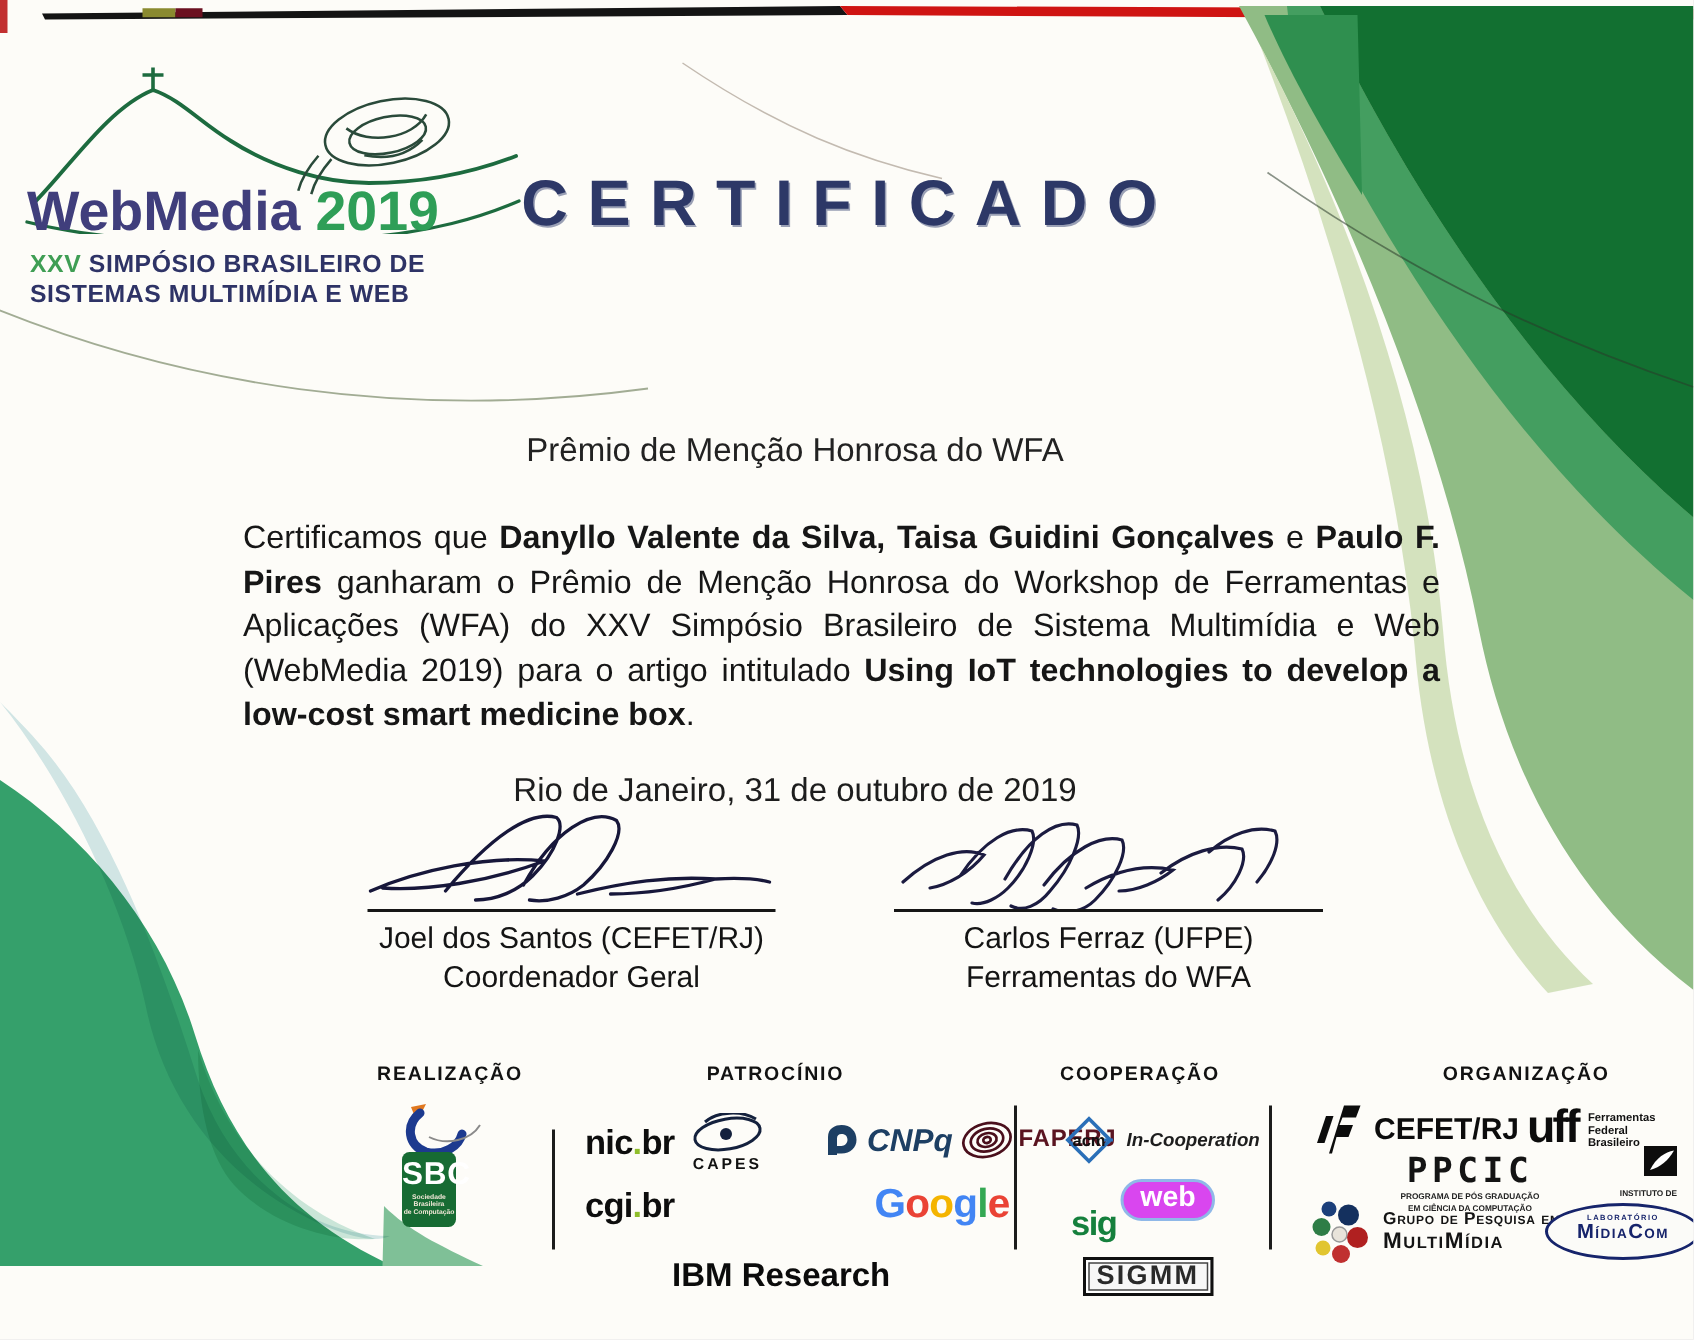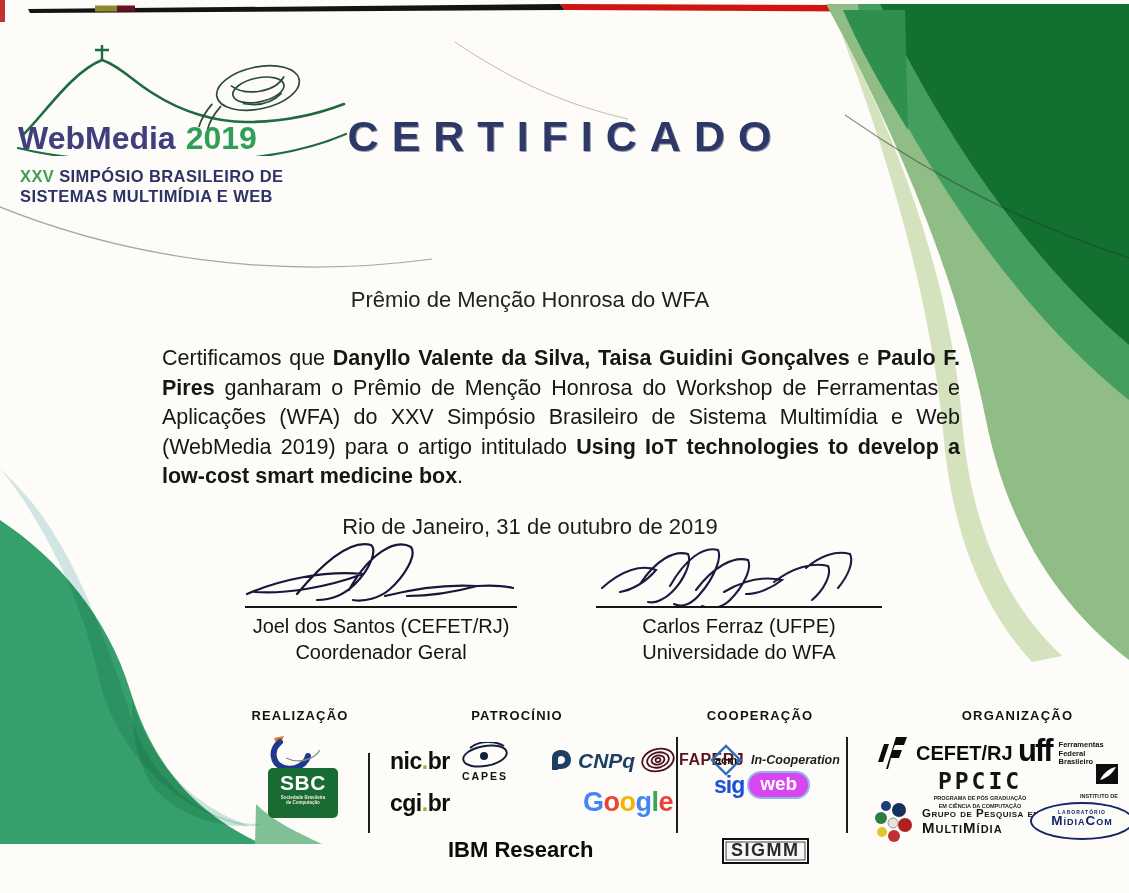--- a/index.html
+++ b/index.html
@@ -4,21 +4,21 @@
 <style>
   html,body{margin:0;padding:0;background:#e8e8e8;}
   .page{position:relative;width:1129px;height:893px;margin:0 auto;background:#fdfcf8;
         overflow:hidden;font-family:"Liberation Sans",sans-serif;color:#1b1b1b;}
   .abs{position:absolute;}
   svg{display:block;}
 
   
   .brand{left:14px;top:36px;width:344px;height:190px;}
   .brand-title{position:absolute;left:4px;top:84px;white-space:nowrap;
-               font-weight:800;font-size:32px;letter-spacing:0px;}
+               font-weight:800;font-size:37px;letter-spacing:0px;}
   .brand-web{color:#403e7c;} .brand-year{color:#2f9e57;margin-left:10px;}
   .brand-sub{position:absolute;left:6px;top:130px;font-weight:800;font-size:16.5px;
              line-height:20px;color:#2e3366;letter-spacing:.4px;white-space:nowrap;}
   .brand-sub .xxv{color:#3f9e54;}
 
   .cert-title{left:318px;top:112px;width:496px;text-align:center;font-size:43px;
               font-weight:800;letter-spacing:13px;color:#2d3867;
               text-shadow:1px 1px 0 #9aa0b5;}
 
   .award{left:165px;top:287px;width:730px;text-align:center;font-size:22px;color:#222;}
@@ -49,21 +49,21 @@
   .capes-txt{font-size:10.5px;font-weight:700;letter-spacing:2px;color:#111;margin-top:0px;}
   .cnpq{display:flex;align-items:center;gap:4px;}
   .cnpq-txt{font-size:21px;font-weight:800;font-style:italic;color:#1d3f63;}
   .faperj{display:flex;align-items:center;gap:3px;}
   .faperj-txt{font-size:16px;font-weight:800;color:#5a1420;letter-spacing:.5px;}
   .ibm{font-size:22px;font-weight:800;color:#0b0b0b;margin-top:44px;}
   .google{font-size:27px;font-weight:600;letter-spacing:-.5px;}
   .acm-row{display:flex;align-items:center;gap:7px;}
   .acm-coop{font-size:12.5px;font-weight:700;font-style:italic;color:#1d1d1d;}
   .sigweb{display:flex;align-items:center;gap:3px;}
-  .sig-txt{font-size:23px;font-weight:800;color:#1d4ed8;letter-spacing:-1px;}
+  .sig-txt{font-size:23px;font-weight:800;color:#15803d;letter-spacing:-1px;margin-top:31px;}
   .web-pill{background:#d946ef;border:2px solid #8fb8e8;border-radius:16px;
             padding:0px 11px 2px 11px;color:#fff;font-size:19px;font-weight:800;}
   .sigmm-box{border:2.5px solid #101010;background:#f7f7f7;padding:0px 7px 1px 7px;
              font-size:18px;font-weight:900;letter-spacing:1.5px;color:#2a2a2a;
              box-shadow:inset 0 0 0 1.5px #fff, inset 0 0 0 2.5px #444;}
   .cefet{display:flex;align-items:center;gap:8px;}
   .cefet-txt{font-size:20px;font-weight:800;color:#0c0c0c;}
   .uff-row{display:flex;align-items:flex-start;gap:7px;}
   .uff-txt{font-size:31px;font-weight:900;color:#0c0c0c;letter-spacing:-2px;line-height:26px;}
   .uff-cap{font-size:7.5px;font-weight:800;color:#111;line-height:8.5px;padding-top:3px;}
@@ -78,21 +78,21 @@
   .grupo-l1{font-size:11.5px;font-weight:700;color:#141414;font-variant:small-caps;letter-spacing:.5px;}
   .grupo-l2{font-size:15px;font-weight:800;color:#141414;font-variant:small-caps;letter-spacing:1px;}
   .midiacom{width:100px;height:34px;border:2.5px solid #16246b;border-radius:50%;
             text-align:center;background:#fbfbf8;}
   .midiacom .lab{font-size:5px;font-weight:700;color:#16246b;letter-spacing:1px;margin-top:5px;}
   .midiacom .nm{font-size:13.5px;font-weight:800;color:#16246b;letter-spacing:1px;
                 font-variant:small-caps;line-height:12px;}
 
   
   .sbc{width:58px;height:92px;}
-  .sbc-green{position:absolute;left:2px;top:32px;width:70px;height:50px;background:#176b33;
+  .sbc-green{position:absolute;left:2px;top:32px;width:36px;height:50px;background:#176b33;
              border-radius:5px;text-align:center;}
   .sbc-acr{color:#fff;font-size:21px;font-weight:800;letter-spacing:.5px;margin-top:3px;}
   .sbc-cap{color:#f3e8d8;font-size:4.5px;line-height:5px;font-weight:700;}
 </style>
 </head>
 <body>
 
 <div class="page">
 
   <svg class="abs" width="1129" height="893" viewBox="0 0 1129 893" style="left:0;top:0;">
@@ -156,21 +156,21 @@
     <div class="sig-name">Joel dos Santos (CEFET/RJ)</div>
     <div class="sig-role">Coordenador Geral</div>
   </div>
 
   <div class="abs sigblock sig-right">
     <svg class="sig-scrawl" viewBox="0 0 286 70">
       <path d="M6,50 C26,32 46,26 60,32 C50,44 36,52 24,54 M44,46 C60,22 78,12 92,16 C96,24 88,42 76,54 C70,60 60,66 52,64 M74,48 C90,20 108,8 122,12 C126,20 118,40 104,56 C96,66 86,70 78,66 M100,52 C118,28 138,18 152,22 C156,30 148,48 134,62 C126,70 114,72 106,68 M128,54 C148,42 168,38 186,42 C176,50 162,56 150,56 M178,44 C196,30 216,24 232,28 C236,36 228,52 216,62 M210,30 C224,18 240,12 254,16 C258,24 252,38 242,50" stroke="#1b1b40" stroke-width="2.1" fill="none" stroke-linecap="round"></path>
     </svg>
     <div class="sig-line"></div>
     <div class="sig-name">Carlos Ferraz (UFPE)</div>
-    <div class="sig-role">Universidade do WFA</div>
+    <div class="sig-role">Ferramentas do WFA</div>
   </div>
 
   <div class="abs sec-header" style="left:230px;width:140px;">REALIZAÇÃO</div>
   <div class="abs sec-header" style="left:432px;width:170px;">PATROCÍNIO</div>
   <div class="abs sec-header" style="left:685px;width:150px;">COOPERAÇÃO</div>
   <div class="abs sec-header" style="left:935px;width:165px;">ORGANIZAÇÃO</div>
 
   <div class="abs vdiv" style="left:368px;top:753px;height:80px;"></div>
   <div class="abs vdiv" style="left:676px;top:737px;height:96px;"></div>
   <div class="abs vdiv" style="left:846px;top:737px;height:96px;"></div>

